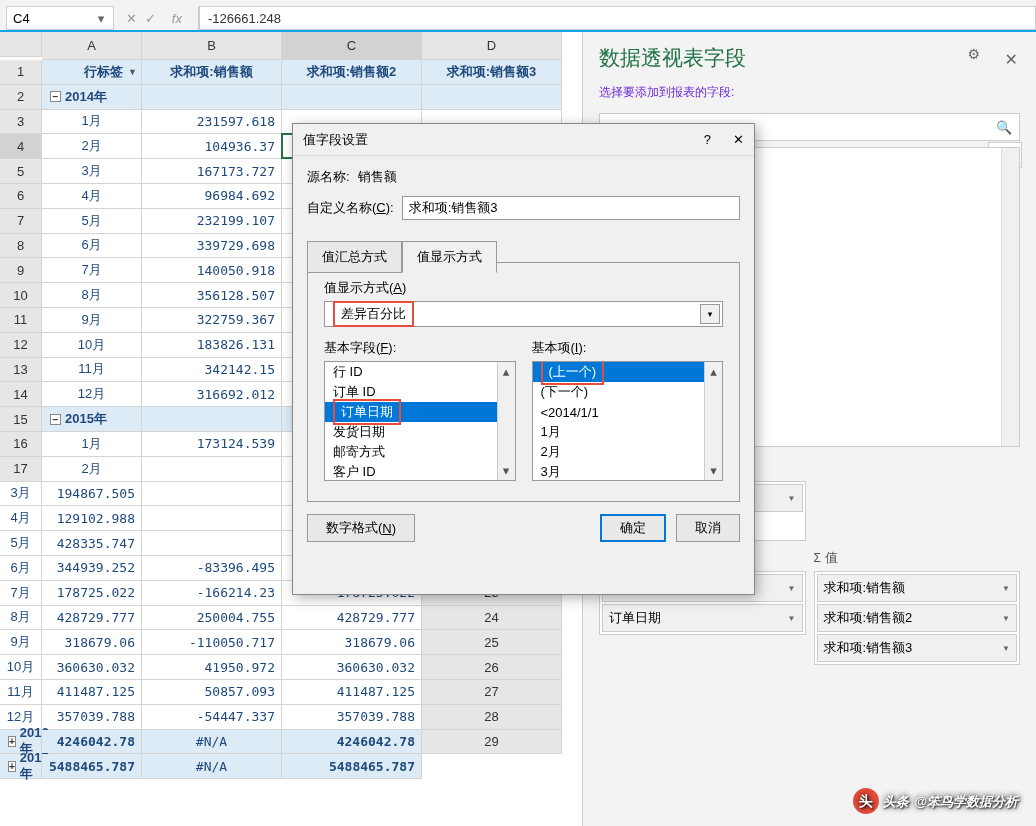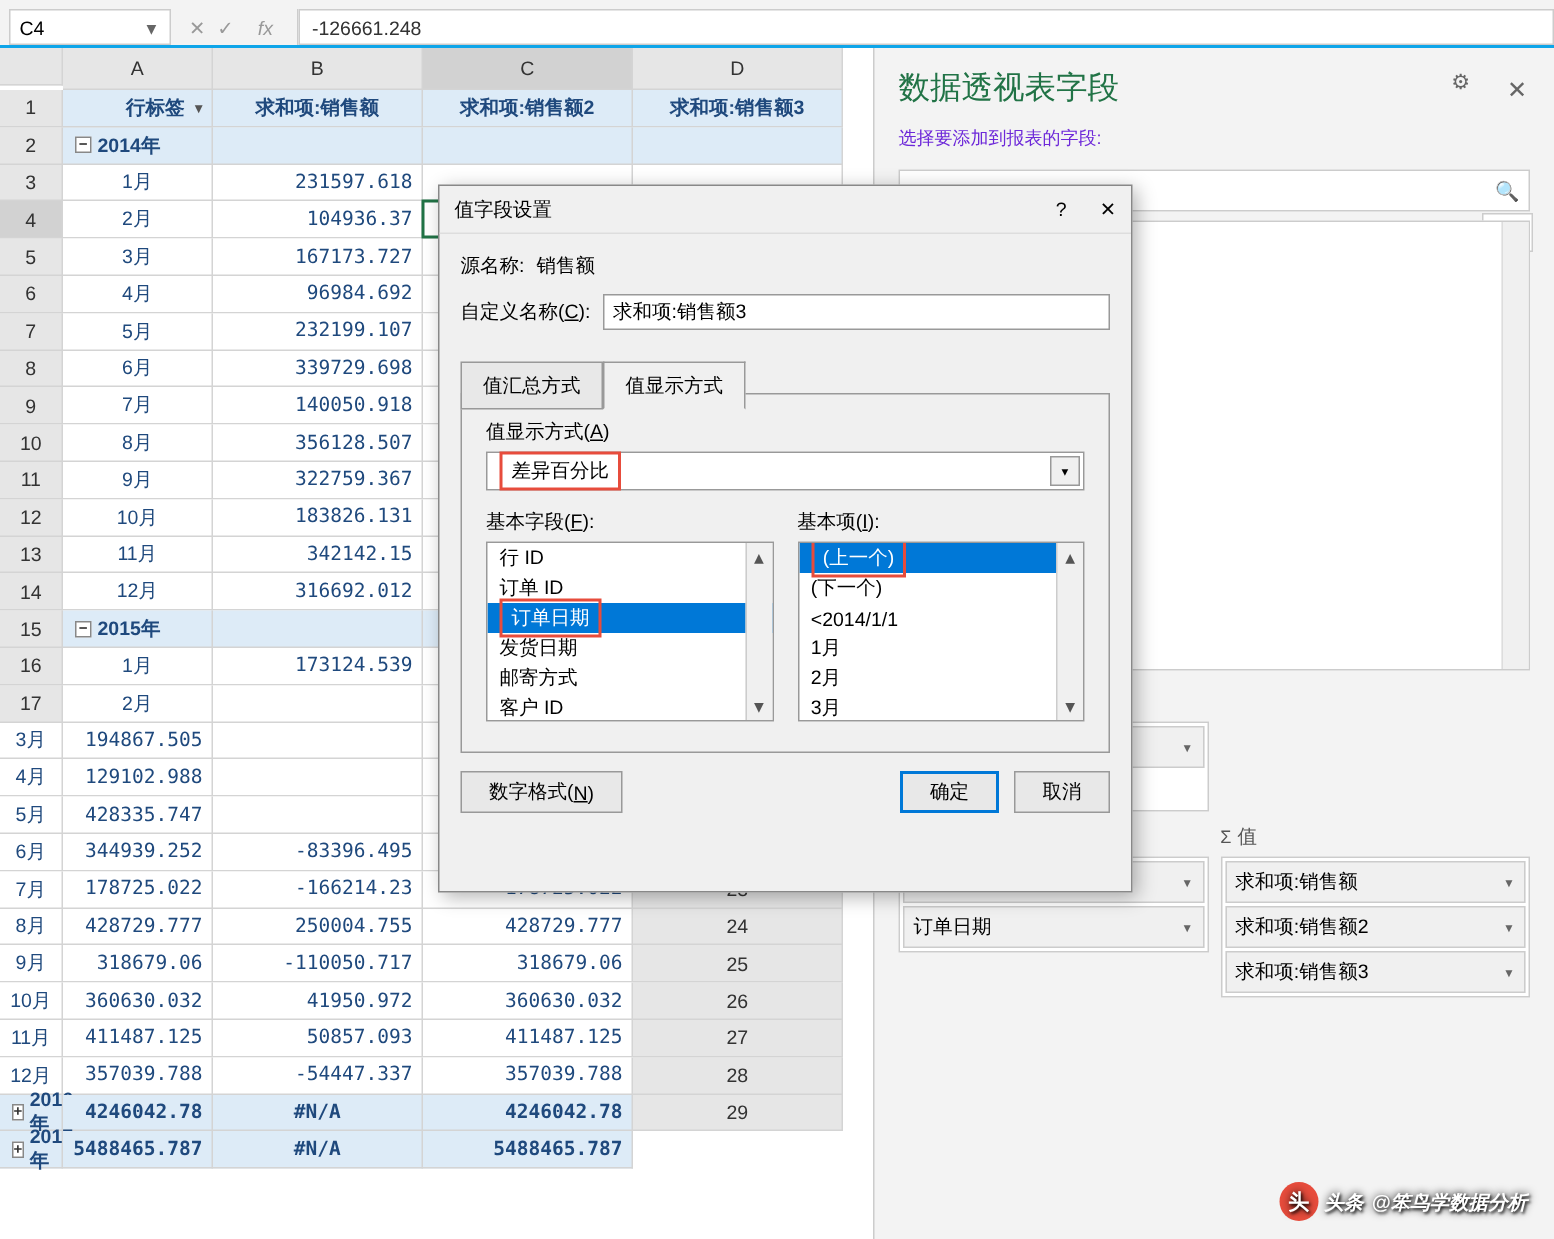--- a/index.html
+++ b/index.html
@@ -21,21 +21,21 @@
 .grid .rh.sel{background:#d2d2d2}
 .grid .corner{background:#e6e6e6}
 .grid .hdr{background:#ddebf7;font-weight:bold;color:#1f497d;justify-content:center;padding:0 4px;white-space:nowrap}
 .grid .hdr.first{justify-content:flex-end;padding-right:18px;position:relative}
 .grid .hdr.first::after{content:"▼";position:absolute;right:4px;font-size:9px;color:#555}
 .grid .lbl{color:#1f497d;justify-content:center}
 .grid .num{color:#1f497d;justify-content:flex-end;font-family:Consolas,monospace}
 .grid .yr{background:#ddebf7;font-weight:bold;color:#1f497d;padding-left:8px}
 .grid .yr.sum{background:#ddebf7}
 .grid .yrnum{background:#ddebf7;font-weight:bold;color:#1f497d;justify-content:flex-end;font-family:Consolas,monospace}
-.grid .yrtxt{background:#ddebf7;font-weight:bold;color:#1f497d;justify-content:center;font-family:Consolas,monospace}
+.grid .yrtxt{background:#ddebf7;font-weight:normal;color:#1f497d;justify-content:center;font-family:Consolas,monospace}
 .expand{display:inline-block;width:11px;height:11px;border:1px solid #888;text-align:center;line-height:9px;font-size:10px;margin-right:4px;background:#fff;color:#333}
 .active-cell{position:absolute;border:2px solid #217346;pointer-events:none;z-index:5}
 .field-pane{flex:1;background:#f3f3f3;border-left:1px solid #ccc;padding:12px 16px;position:relative}
 .fp-title{font-size:21px;color:#217346;font-weight:normal;margin-bottom:10px}
 .fp-close{position:absolute;right:18px;top:18px;font-size:16px;color:#666}
 .fp-gear{position:absolute;right:56px;top:14px;font-size:14px;color:#666}
 .fp-sub{font-size:12px;color:#6d28d9;margin:12px 0}
 .fp-opts{position:absolute;right:14px;top:110px;width:34px;height:26px;border:1px solid #ccc;background:#fff;display:flex;align-items:center;justify-content:center}
 .fp-search{height:28px;border:1px solid #ccc;background:#fff;margin:6px 0;display:flex;align-items:center;justify-content:flex-end;padding:0 6px}
 .fp-search span{color:#666}

